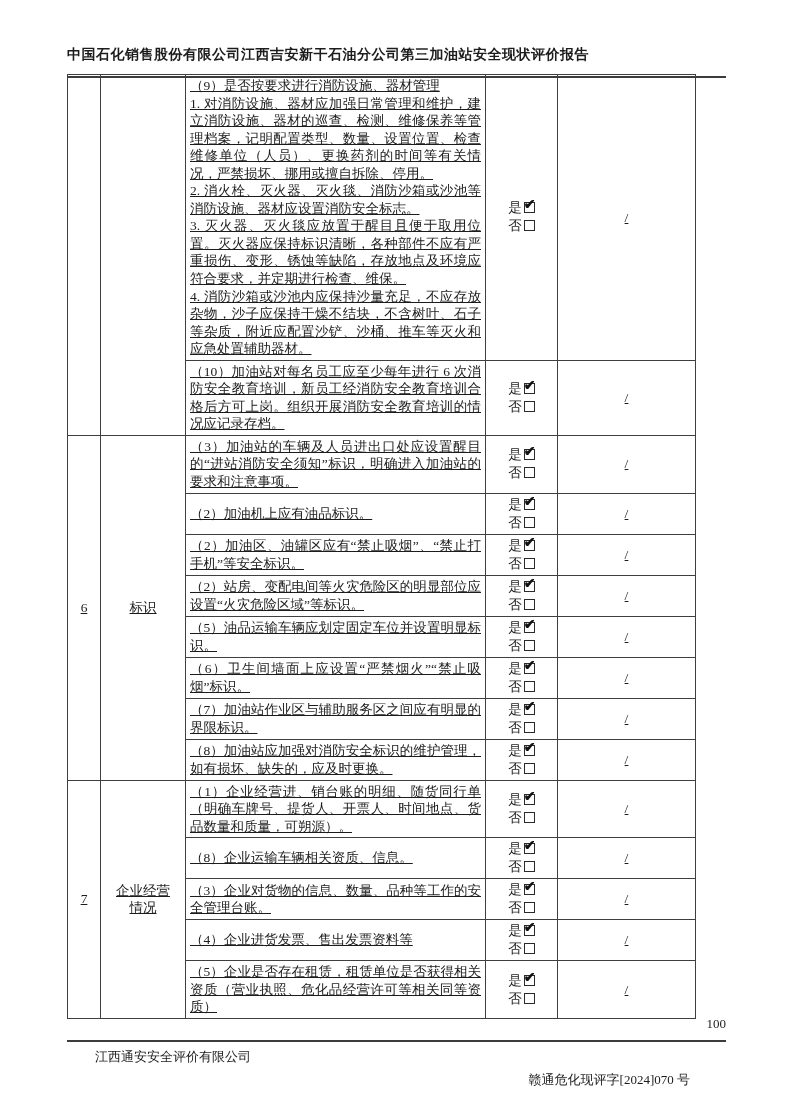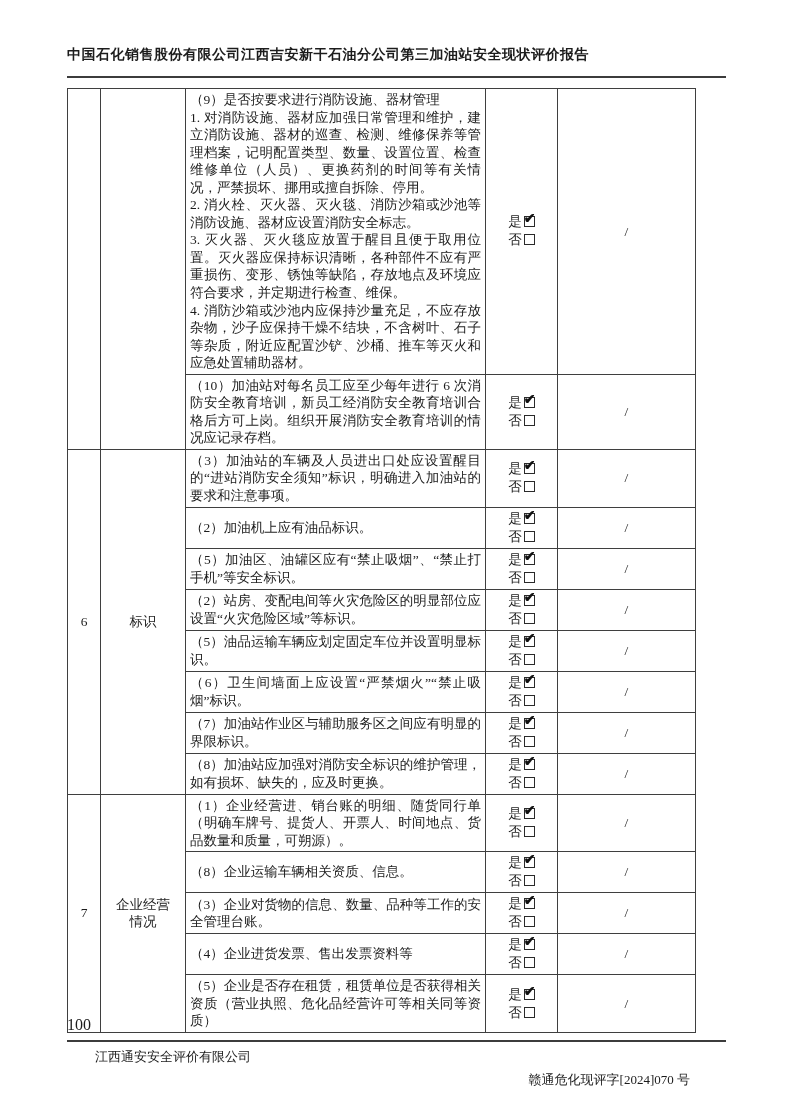--- a/index.html
+++ b/index.html
@@ -6,22 +6,22 @@
   body { background:#888; font-family:"Liberation Serif","DejaVu Serif",serif; }
   .page {
     position:relative; width:793px; height:1120px; margin:0 auto;
     background:#ffffff; color:#1c1c1c; overflow:hidden;
   }
   .doc-header { position:absolute; top:46px; left:67px; width:659px; }
   .doc-header .title { font-size:14px; font-weight:bold; letter-spacing:0.5px; }
   .header-rule { position:absolute; top:76px; left:67px; width:659px; border-top:2px solid #3c3c3c; }
 
   table.checklist {
-    position:absolute; top:88px; left:67px; width:628px;
-    border-collapse:collapse; table-layout:fixed;
+    position:absolute; top:74px; left:67px; width:628px;
+    border-collapse:collapse; table-layout:fixed;text-decoration:underline;
   }
   table.checklist td {
     border:1px solid #3f3f3f; font-size:13.5px; line-height:1.3;
     vertical-align:middle; padding:2px 4px;
   }
   col.c-no   { width:33px; }
   col.c-cat  { width:85px; }
   col.c-item { width:300px; }
   col.c-chk  { width:72px; }
   col.c-rem  { width:138px; }
@@ -36,21 +36,21 @@
   .cb-line { display:block; line-height:18px; white-space:nowrap; }
   .cb-box {
     display:inline-block; width:11px; height:11px; border:1.4px solid #2a2a2a;
     vertical-align:-1px; margin-left:2px; position:relative;
   }
   .cb-box.checked::after {
     content:"\2714"; position:absolute; left:-1px; top:-7px;
     font-size:14px; font-weight:bold; color:#111;
   }
 
-  .page-number { position:absolute; top:1016px; left:67px; width:659px; text-align:left; font-size:16px; }
+  .page-number { position:absolute; top:1016px; left:67px; width:659px; text-align:right; font-size:13px; }
   .footer-rule { position:absolute; top:1040px; left:67px; width:659px; border-top:2px solid #3c3c3c; }
   .doc-footer { position:absolute; top:1048px; left:67px; width:659px; font-size:13px; }
   .doc-footer .f-left  { position:absolute; left:28px; top:0;font-family:Liberation Serif, serif; }
   .doc-footer .f-right { position:absolute; right:36px; top:0;margin-top:23px; }
 </style>
 </head>
 <body>
 
 <div class="page">
 
@@ -112,21 +112,21 @@
         <td class="item-cell"><span class="item-text">（2）加油机上应有油品标识。</span></td>
         <td class="chk-cell">
           <span class="cb-wrap">
             <span class="cb-line"><span>是</span><span class="cb-box checked"></span></span>
             <span class="cb-line"><span>否</span><span class="cb-box"></span></span>
           </span>
         </td>
         <td class="rem-cell">/</td>
       </tr>
       <tr>
-        <td class="item-cell"><span class="item-text">（5）加油区、油罐区应有“禁止吸烟”、“禁止打手机”等安全标识。</span></td>
+        <td class="item-cell"><span class="item-text">（2）加油区、油罐区应有“禁止吸烟”、“禁止打手机”等安全标识。</span></td>
         <td class="chk-cell">
           <span class="cb-wrap">
             <span class="cb-line"><span>是</span><span class="cb-box checked"></span></span>
             <span class="cb-line"><span>否</span><span class="cb-box"></span></span>
           </span>
         </td>
         <td class="rem-cell">/</td>
       </tr>
       <tr>
         <td class="item-cell"><span class="item-text">（2）站房、变配电间等火灾危险区的明显部位应设置“火灾危险区域”等标识。</span></td>

